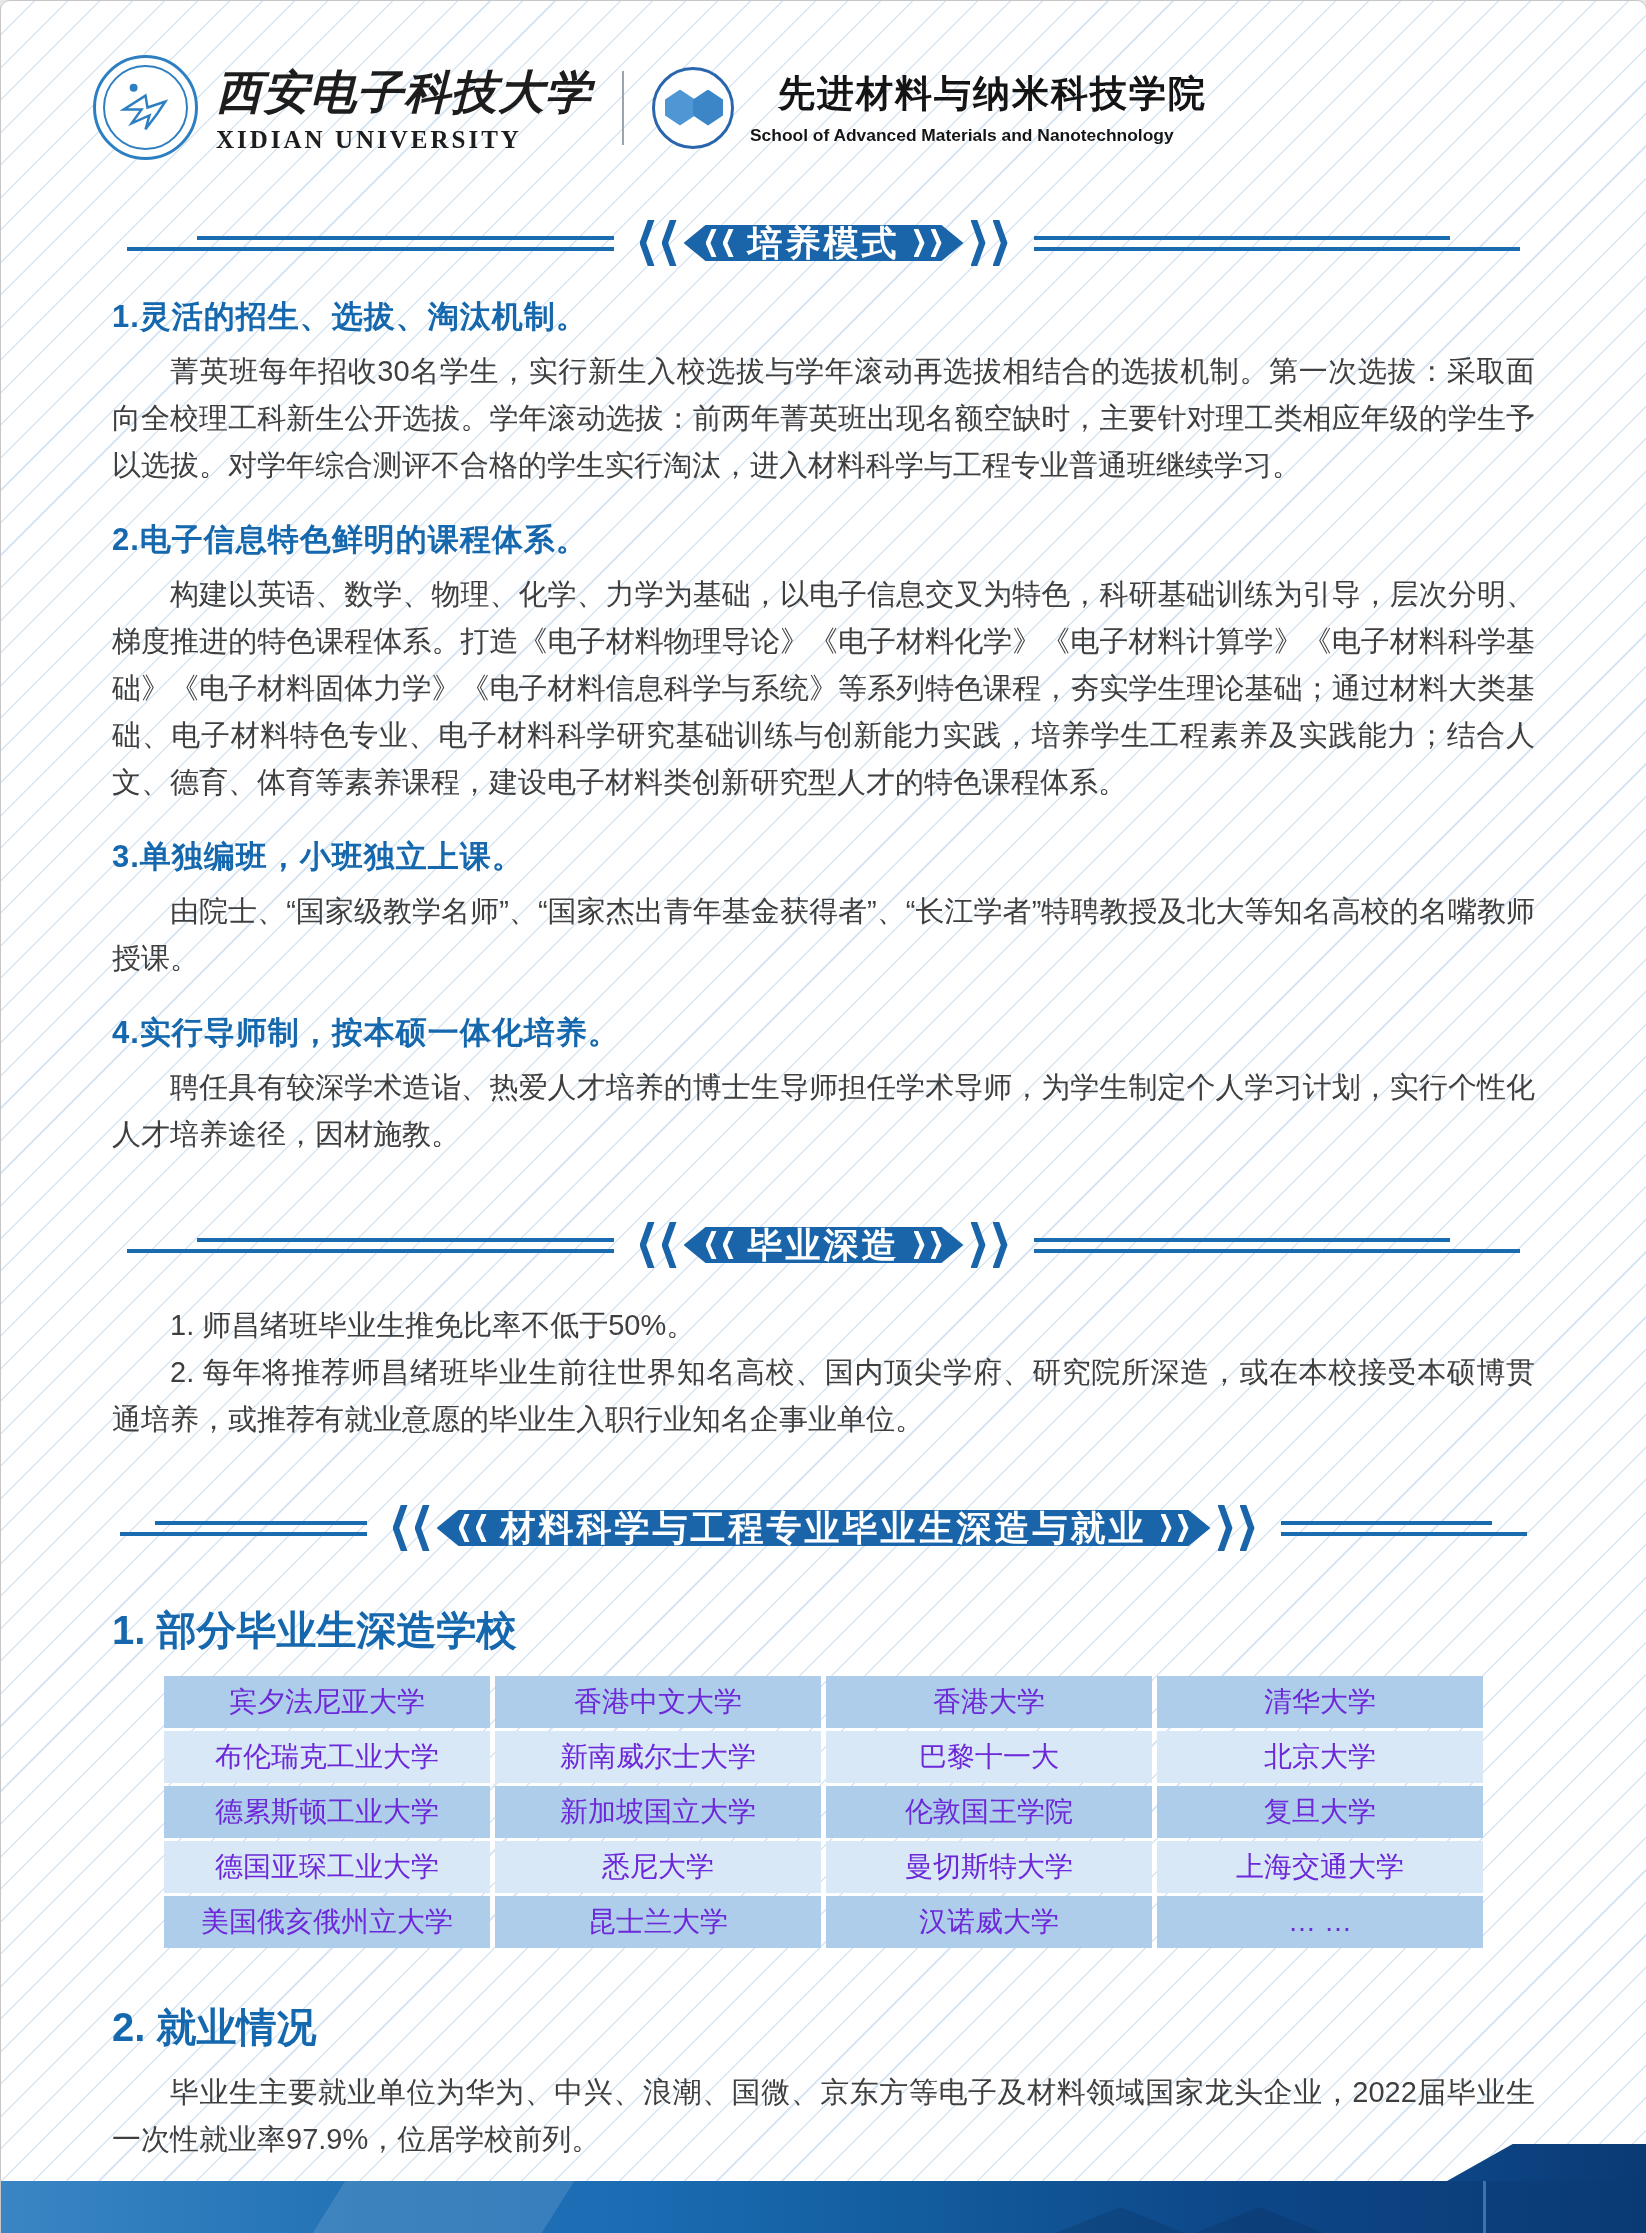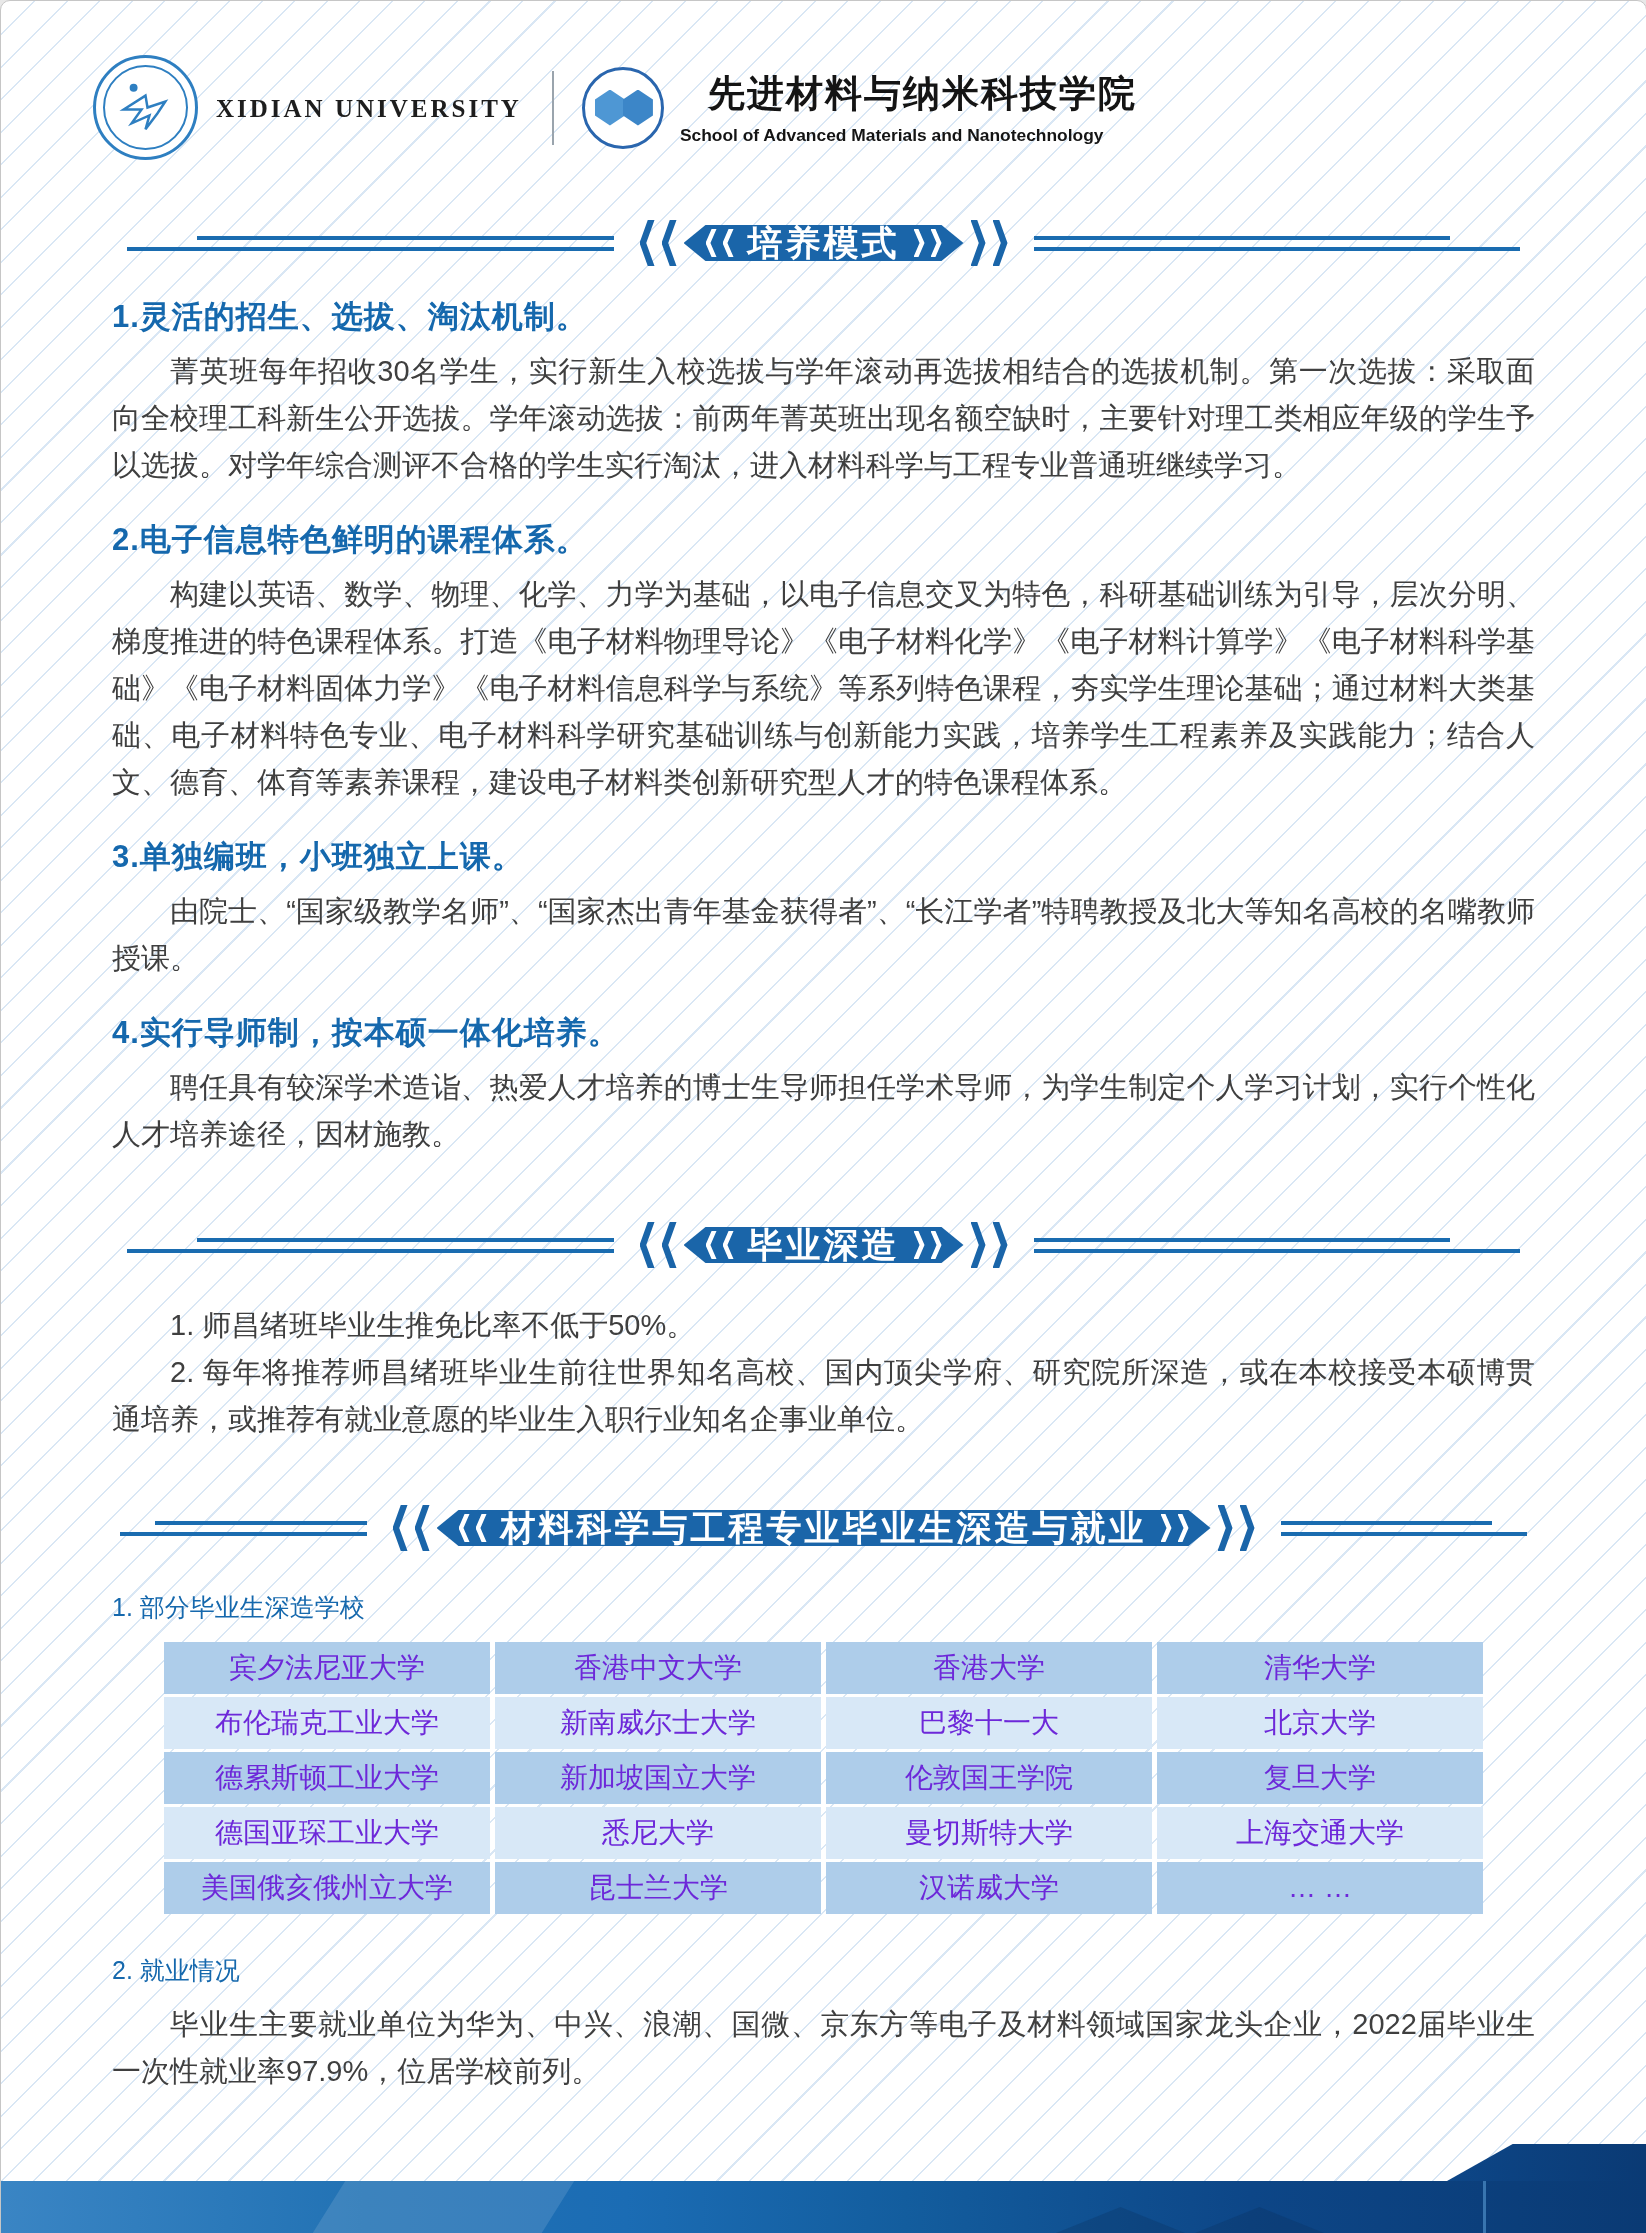--- a/index.html
+++ b/index.html
@@ -80,21 +80,21 @@
   .banner-row.b3 { margin-top: 62px; }
 
   
   h3.sec-h { font-size: 31px; font-weight: bold; color: #1568ad; margin: 30px 0 10px; letter-spacing: 1px; }
   p.body-p { font-size: 29px; line-height: 47px; color: #3f3f3f;
     text-align: justify; text-indent: 2em; }
   .grad-items { margin-top: 34px; }
   .grad-items p { margin: 0; }
 
   
-  h3.sub-h { font-size: 25px; font-weight: normal; color: #1568ad; margin: 40px 0 0; }
+  h3.sub-h { font-size: 40px; font-weight: bold; color: #1568ad; margin: 52px 0 0; }
   .uni-table { margin: 18px 52px 0; display: grid;
     grid-template-columns: repeat(4, 1fr); gap: 3px 5px; }
   .uni-cell { height: 52px; display:flex; align-items:center; justify-content:center;
     font-size: 28px; color: #6d28d9; }
   .r-dark  { background: #aecdea; }
   .r-light { background: #d8e8f7; text-align: center; }
 
   
   .contact { margin-top: 98px; }
   .contact-title { font-size: 31px; font-weight: bold; color: #1566ab; letter-spacing: 1px; }
@@ -126,20 +126,21 @@
 <div class="page">
 
   <div class="header">
     <div class="seal">
       <svg viewBox="0 0 100 100">
         <circle cx="38" cy="30" r="4" fill="#2e7fc1"></circle>
         <path d="M50 38 L28 52 L46 52 L36 66 L54 58 L50 72 L62 56 L70 44 L52 50 Z" fill="none" stroke="#2e7fc1" stroke-width="2.5"></path>
       </svg>
     </div>
     <div class="univ-names">
+      <div class="univ-zh">西安电子科技大学</div>
       <div class="univ-en">XIDIAN UNIVERSITY</div>
     </div>
     <div class="hdr-divider"></div>
     <div class="school-logo">
       <span class="dia d1"></span>
       <span class="dia d2"></span>
     </div>
     <div class="school-names">
       <div class="school-zh">先进材料与纳米科技学院</div>
       <div class="school-en">School of Advanced Materials and Nanotechnology</div>

